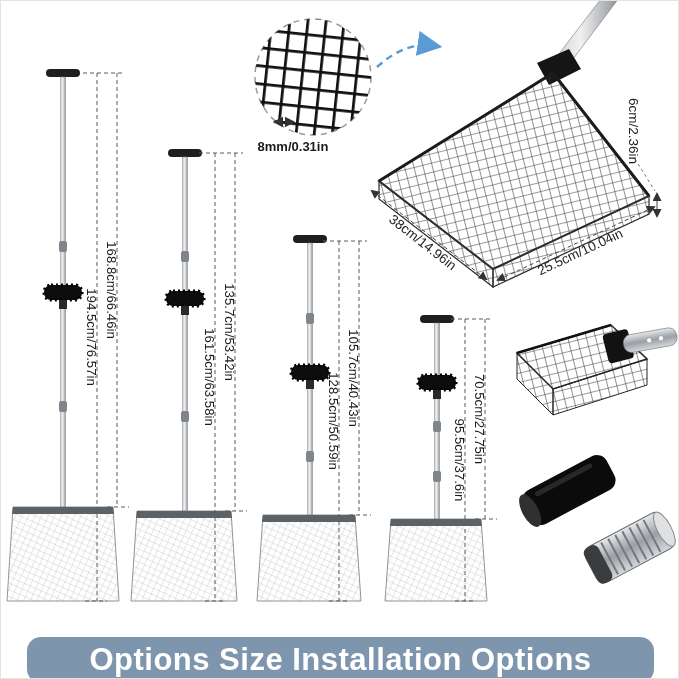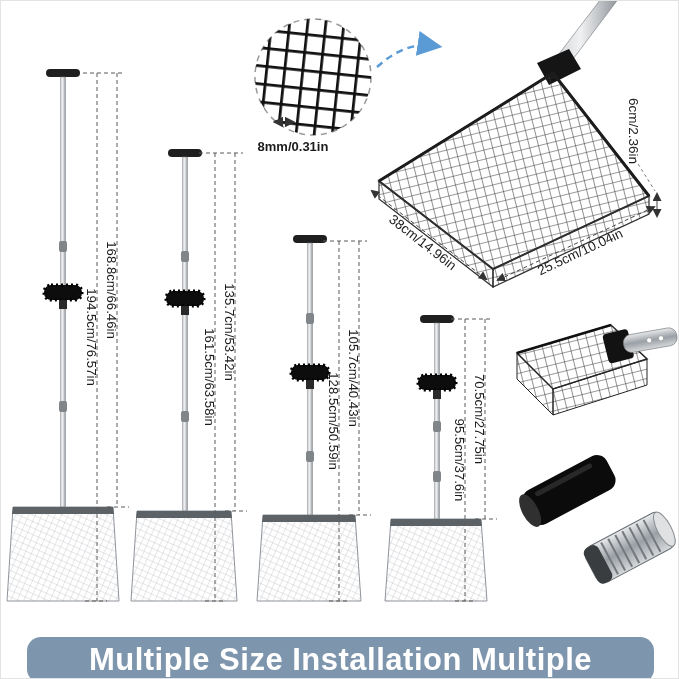--- a/index.html
+++ b/index.html
@@ -185,16 +185,16 @@
 
     <g transform="rotate(-28 628 547)">
       <rect x="585" y="527" width="88" height="40" rx="9" fill="url(#metalH)" stroke="#6a6f74" stroke-width="1"></rect>
       <rect x="585" y="527" width="16" height="40" rx="6" fill="#3a3d40"></rect>
       <path d="M606 529 V565 M614 529 V565 M622 529 V565 M630 529 V565 M638 529 V565 M646 529 V565 M654 529 V565" stroke="#75797d" stroke-width="2"></path>
       <ellipse cx="668" cy="547" rx="7" ry="19" fill="#dfe1e3" stroke="#8a8e92" stroke-width="1"></ellipse>
     </g>
   </svg>
 
   <div id="banner">
-    <span>Multiple Size Installation Multiple</span>
+    <span>Options Size Installation Options</span>
   </div>
 
 </div>
 
 </body></html>

